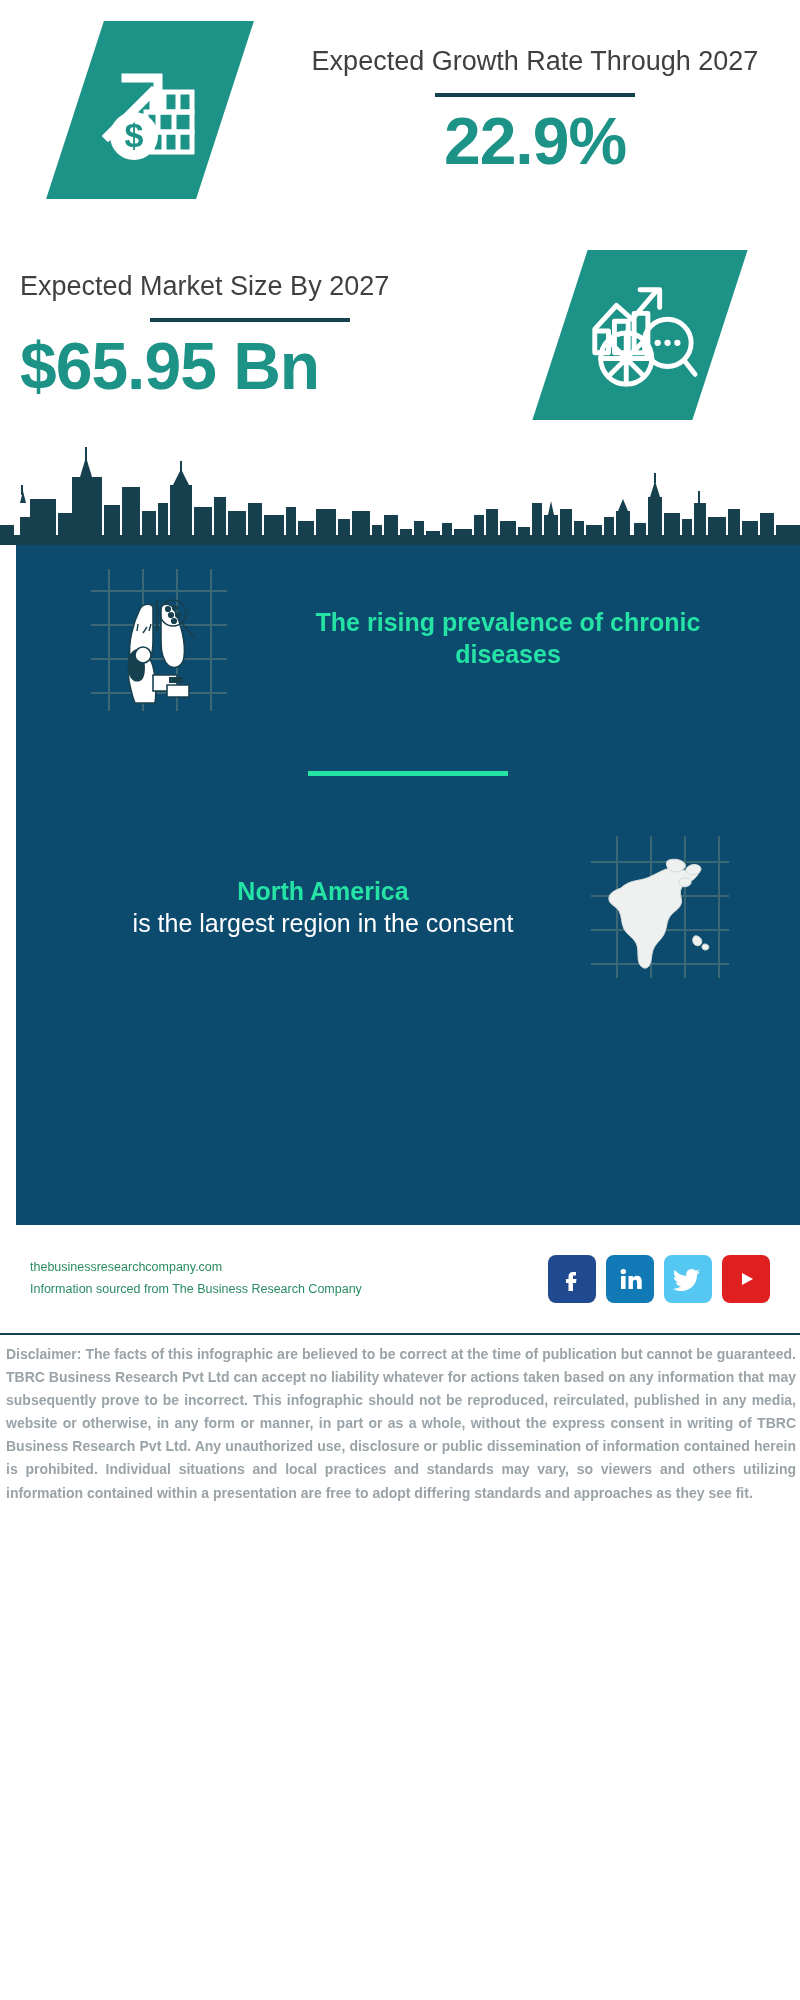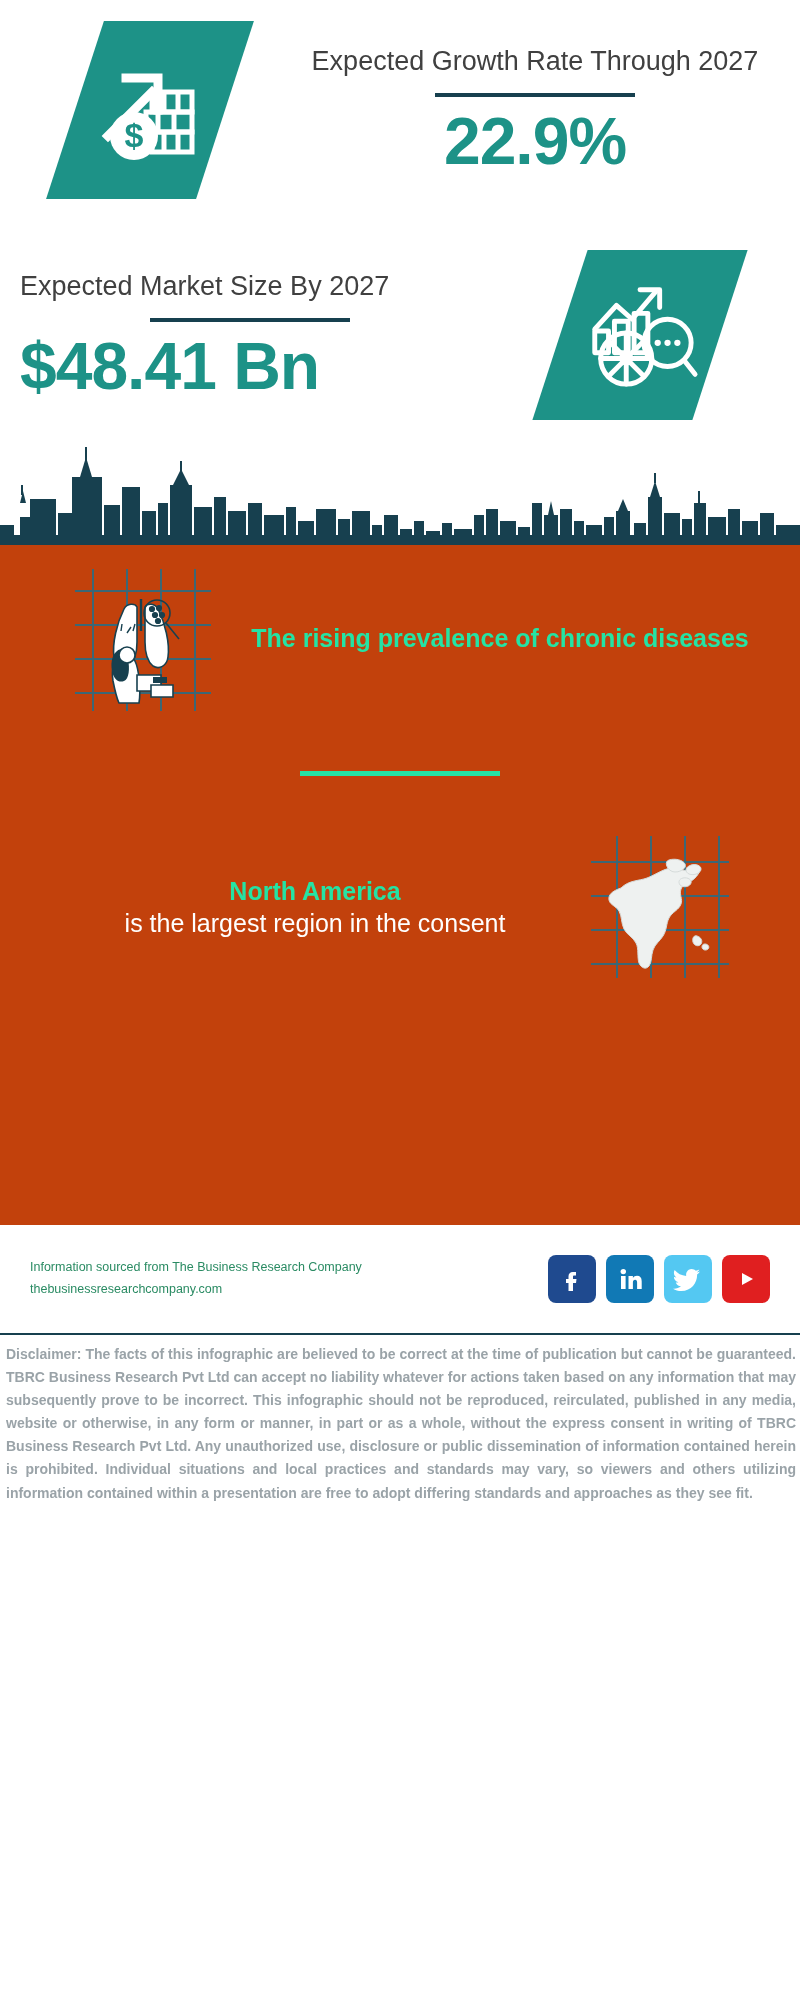--- a/index.html
+++ b/index.html
@@ -67,24 +67,25 @@
     line-height:1.05;
     letter-spacing:-1px;
   }
 
   .icon-inner { transform:skewX(18deg); }
 
   
   .darkwrap { position:relative; }
   .skyline { display:block; width:800px; height:120px; }
   .dark {
-    background:#c2410c;
+    background:#0c4a6e;
     padding:0 0 0 0;
     position:relative;
     height:680px;
+    margin-left:16px;
   }
 
   .fact {
     display:flex; align-items:center;
     padding:0 40px;
   }
   .fact-art { width:200px; display:flex; justify-content:center; }
   .fact-text { flex:1; text-align:center; padding:0 10px; }
 
   .fact-accent {
@@ -171,21 +172,21 @@
         <div class="stat-label">Expected Growth Rate Through 2027</div>
         <div class="stat-rule"></div>
         <div class="stat-value">22.9%</div>
       </div>
     </div>
 
     <div class="stat-row row2">
       <div class="text-col">
         <div class="stat-label">Expected Market Size By 2027</div>
         <div class="stat-rule"></div>
-        <div class="stat-value">$48.41 Bn</div>
+        <div class="stat-value">$65.95 Bn</div>
       </div>
       <div class="icon-wrap">
         <div class="para">
           <div class="icon-inner">
             <svg width="118" height="118" viewBox="0 0 120 120" aria-hidden="true">
               <g fill="none" stroke="#ffffff" stroke-width="5" stroke-linecap="round" stroke-linejoin="round">
                 <path d="M14 56 L36 32 L52 46 L76 18"></path>
                 <path d="M60 16 L80 16 L80 34"></path>
                 <rect x="14" y="58" width="14" height="22"></rect>
                 <rect x="34" y="48" width="14" height="32"></rect>
@@ -343,22 +344,22 @@
             </g>
           </svg>
         </div>
       </div>
 
     </div>
   </div>
 
   <div class="footer">
     <div class="footer-text">
+      <div class="footer-line">thebusinessresearchcompany.com</div>
       <div class="footer-line">Information sourced from The Business Research Company</div>
-      <div class="footer-line">thebusinessresearchcompany.com</div>
     </div>
     <div class="socials">
       <div class="social s-fb">
         <svg width="30" height="30" viewBox="0 0 30 30" aria-hidden="true">
           <path d="M19 8 h-3.2 c-2.6 0 -4.3 1.7 -4.3 4.3 V15 H9 v4 h2.5 v8 h4.5 v-8 h3 l0.5 -4 h-3.5 v-2.1 c0 -0.9 0.3 -1.3 1.3 -1.3 H19z" fill="#ffffff"></path>
         </svg>
       </div>
       <div class="social s-li">
         <svg width="30" height="30" viewBox="0 0 30 30" aria-hidden="true">
           <rect x="6" y="12" width="4.6" height="13" fill="#ffffff"></rect>

